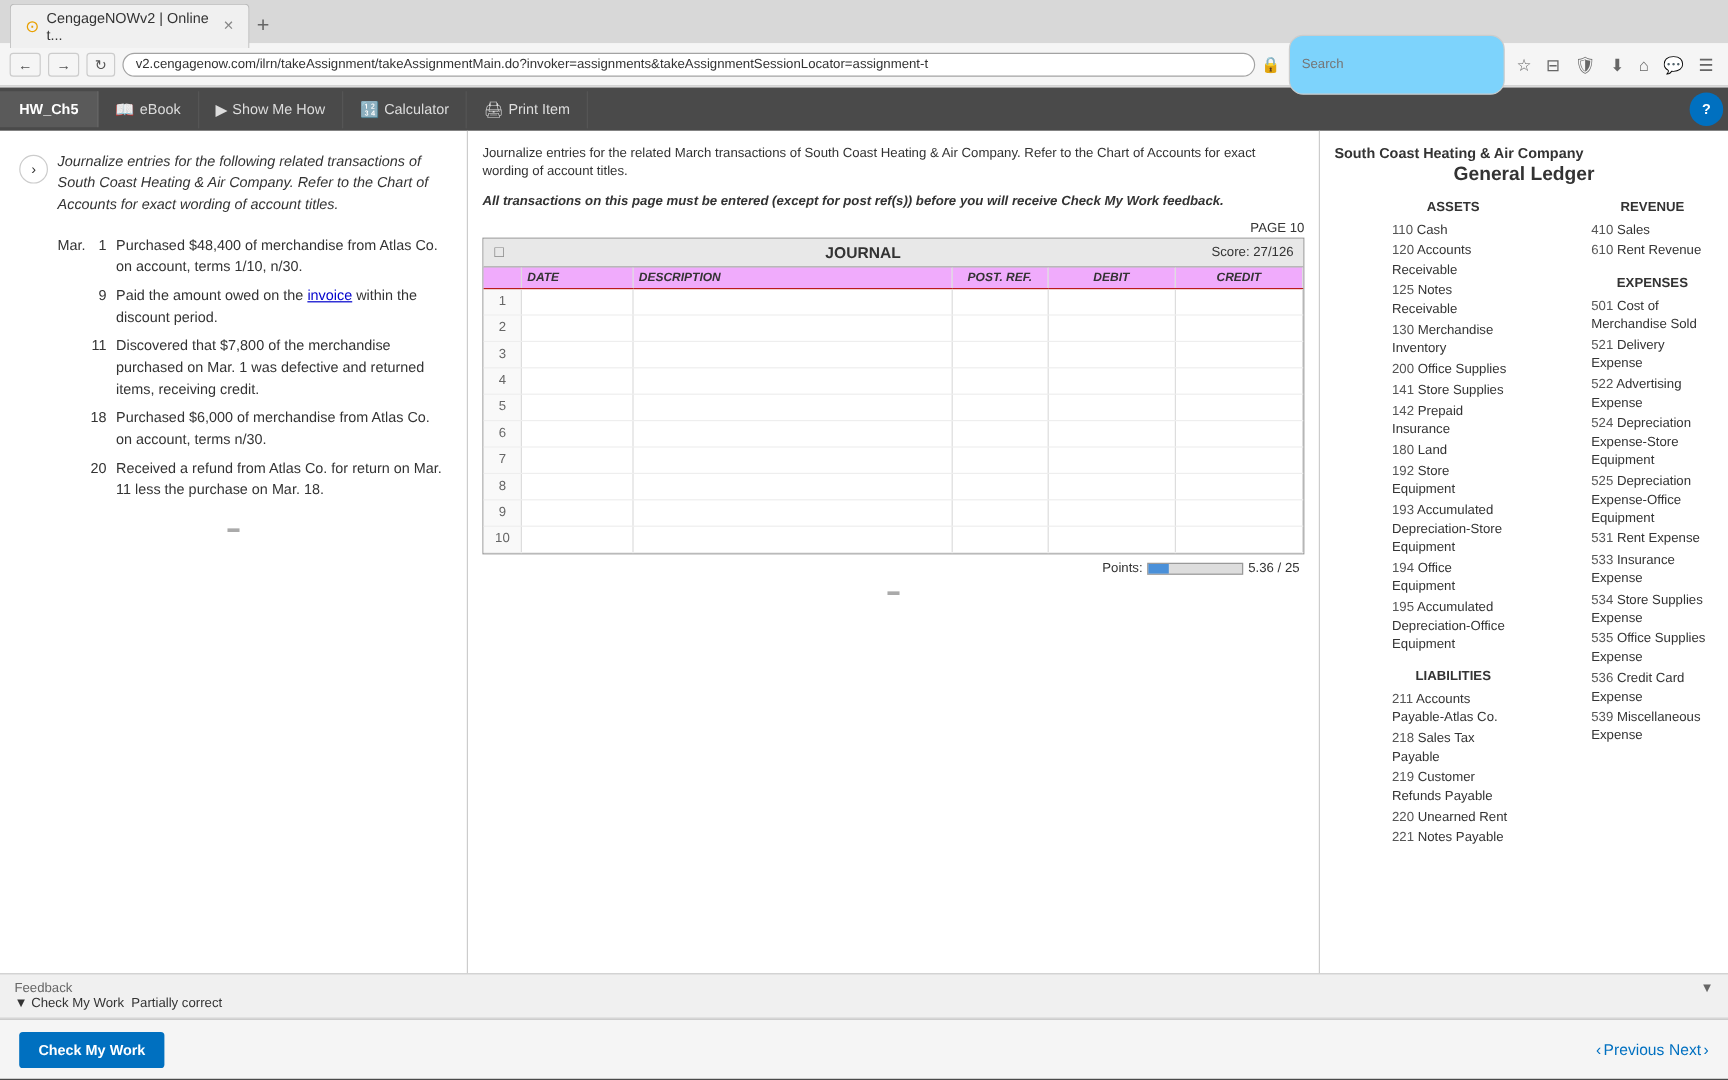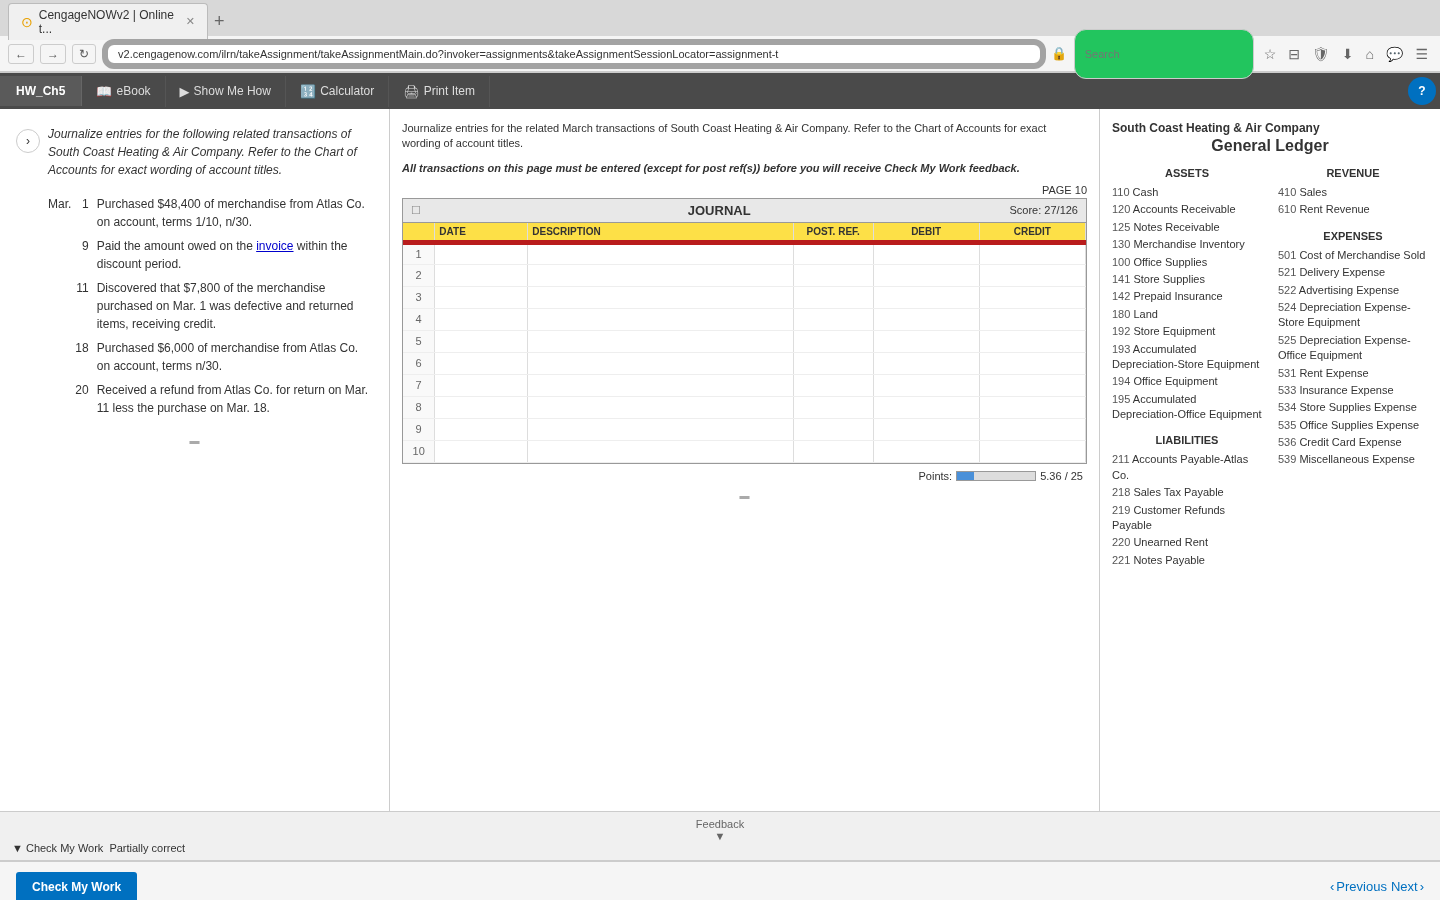--- a/index.html
+++ b/index.html
@@ -7,22 +7,22 @@
 
     
     .browser-chrome { background: #f0f0f0; border-bottom: 1px solid #ccc; }
     .tab-bar { display: flex; align-items: center; padding: 6px 0 0 8px; background: #d8d8d8; height: 36px; }
     .tab { display: flex; align-items: center; background: #f0f0f0; border: 1px solid #bbb; border-bottom: none; border-radius: 4px 4px 0 0; padding: 4px 12px; font-size: 12px; gap: 6px; max-width: 200px; }
     .tab .tab-close { color: #888; cursor: pointer; font-size: 11px; }
     .tab-new { background: none; border: none; font-size: 18px; cursor: pointer; color: #666; padding: 0 6px; }
     .nav-bar { display: flex; align-items: center; padding: 4px 8px; background: #f5f5f5; border-bottom: 1px solid #ccc; gap: 6px; height: 36px; }
     .nav-btn { background: none; border: 1px solid #ccc; border-radius: 3px; padding: 2px 6px; cursor: pointer; font-size: 12px; color: #555; }
     .nav-btn:disabled { color: #ccc; }
-    .url-bar { flex: 1; border: 6px solid #a3a3a3; border-radius: 12px; padding: 3px 10px; font-size: 11px; background: white; color: #333; }
-    .search-bar { width: 180px; border: 1px solid #ccc; border-radius: 12px; padding: 18px 10px; font-size: 11px; background: #22c55e; }
+    .url-bar { flex: 1; border: 1px solid #a3a3a3; border-radius: 12px; padding: 3px 10px; font-size: 11px; background: white; color: #333; }
+    .search-bar { width: 180px; border: 1px solid #ccc; border-radius: 12px; padding: 18px 10px; font-size: 11px; background: #7dd3fc; }
     .nav-icons { display: flex; gap: 4px; align-items: center; }
     .nav-icon { color: #666; font-size: 14px; cursor: pointer; padding: 2px 4px; }
 
     
     .app-toolbar { background: #4a4a4a; display: flex; align-items: center; padding: 0; height: 36px; }
     .hw-tab { background: #5a5a5a; color: white; padding: 8px 16px; font-weight: bold; font-size: 12px; border-right: 1px solid #666; }
     .toolbar-btn { display: flex; align-items: center; gap: 4px; color: #ddd; padding: 8px 14px; cursor: pointer; font-size: 12px; border-right: 1px solid #555; }
     .toolbar-icon { font-size: 13px; }
     .help-btn { margin-left: auto; background: #0070c0; color: white; width: 28px; height: 28px; border-radius: 50%; display: flex; align-items: center; justify-content: center; font-weight: bold; cursor: pointer; margin-right: 4px; }
 
@@ -38,21 +38,21 @@
     .middle-panel { flex: 1; padding: 12px; overflow-y: auto; border-right: 1px solid #ccc; }
     .middle-instructions { font-size: 11px; margin-bottom: 10px; line-height: 1.4; }
     .alert-text { font-style: italic; font-size: 11px; margin-bottom: 10px; }
     .journal-header { display: flex; justify-content: space-between; align-items: center; margin-bottom: 2px; }
     .page-info { font-size: 11px; text-align: right; }
     .journal-table-container { border: 1px solid #999; }
     .journal-title-row { display: flex; justify-content: space-between; align-items: center; padding: 4px 8px; background: #e8e8e8; border-bottom: 1px solid #999; }
     .journal-title { font-weight: bold; font-size: 13px; }
     .score-info { font-size: 11px; }
     .journal-table { width: 100%; border-collapse: collapse; }
-    .journal-table th { font-size: 10px; text-transform: uppercase; text-align: center; border-bottom: 5px solid #b91c1c; border-right: 1px solid #ddd; padding: 3px 4px; background: #fde047; }
+    .journal-table th { font-size: 10px; text-transform: uppercase; text-align: center; border-bottom: 1px solid #b91c1c; border-right: 1px solid #ddd; padding: 3px 4px; background: #f0abfc; font-style: italic; }
     .journal-table th.left { text-align: left; }
     .journal-table td { border-right: 1px solid #ddd; border-bottom: 1px solid #eee; padding: 2px 4px; height: 22px; font-size: 11px; }
     .journal-table td.row-num { text-align: center; color: #666; width: 24px; background: #f9f9f9; }
     .journal-table td.date-col { width: 70px; }
     .journal-table td.desc-col { width: 200px; }
     .journal-table td.post-col { width: 60px; text-align: center; }
     .journal-table td.debit-col { width: 80px; text-align: right; }
     .journal-table td.credit-col { width: 80px; text-align: right; }
     .input-cell { width: 100%; border: none; outline: none; font-size: 11px; background: transparent; }
 
@@ -61,21 +61,21 @@
     .points-label { font-size: 11px; }
     .points-bar { width: 80px; height: 10px; background: #ddd; border: 1px solid #999; }
     .points-bar-fill { height: 100%; background: #4a90d9; width: 21%; }
     .points-value { font-size: 11px; }
 
     
     .right-panel { width: 340px; padding: 12px; overflow-y: auto; font-size: 11px; }
     .gl-title { text-align: left; font-weight: bold; font-size: 12px; margin-bottom: 2px; }
     .gl-subtitle { text-align: center; font-weight: bold; font-size: 16px; margin-bottom: 12px; }
     .gl-columns { display: flex; gap: 16px; }
-    .gl-col { flex: 1; }
+    .gl-col { flex: 1; margin-left: 48px; }
     .gl-section-title { font-weight: bold; text-align: center; margin-bottom: 6px; font-size: 11px; }
     .gl-item { margin-bottom: 2px; line-height: 1.4; }
     .gl-item .acct-num { color: #555; }
 
     
     .feedback-bar { background: #f0f0f0; border-top: 1px solid #ccc; border-bottom: 1px solid #ccc; padding: 6px 12px; font-size: 11px; }
     .feedback-section { display: flex; gap: 6px; align-items: center; }
 
     
     .bottom-bar { background: #f5f5f5; border-top: 1px solid #ccc; display: flex; align-items: center; padding: 8px 16px; height: 50px; }
@@ -313,21 +313,21 @@
 
     <div class="gl-columns">
 
       <div class="gl-col">
         <div class="gl-section-title">ASSETS</div>
         <div id="assets-list">
             <div class="gl-item"><span class="acct-num">110</span> Cash</div>
             <div class="gl-item"><span class="acct-num">120</span> Accounts Receivable</div>
             <div class="gl-item"><span class="acct-num">125</span> Notes Receivable</div>
             <div class="gl-item"><span class="acct-num">130</span> Merchandise Inventory</div>
-            <div class="gl-item"><span class="acct-num">100</span> Office Supplies</div>
+            <div class="gl-item"><span class="acct-num">200</span> Office Supplies</div>
             <div class="gl-item"><span class="acct-num">141</span> Store Supplies</div>
             <div class="gl-item"><span class="acct-num">142</span> Prepaid Insurance</div>
             <div class="gl-item"><span class="acct-num">180</span> Land</div>
             <div class="gl-item"><span class="acct-num">192</span> Store Equipment</div>
             <div class="gl-item"><span class="acct-num">193</span> Accumulated Depreciation-Store Equipment</div>
             <div class="gl-item"><span class="acct-num">194</span> Office Equipment</div>
             <div class="gl-item"><span class="acct-num">195</span> Accumulated Depreciation-Office Equipment</div>
           </div>
         <div class="gl-section-title" style="margin-top:12px;">LIABILITIES</div>
         <div id="liabilities-list">
@@ -358,21 +358,21 @@
             <div class="gl-item"><span class="acct-num">535</span> Office Supplies Expense</div>
             <div class="gl-item"><span class="acct-num">536</span> Credit Card Expense</div>
             <div class="gl-item"><span class="acct-num">539</span> Miscellaneous Expense</div>
           </div>
       </div>
     </div>
   </div>
 </div>
 
 <div class="feedback-bar">
-  <div style="display:flex; justify-content:space-between; align-items:center;flex-direction:column;">
+  <div style="display:flex; justify-content:space-between; align-items:center;">
     <span style="color:#666;">Feedback</span>
     <span style="cursor:pointer; color:#666;">▼</span>
   </div>
   <div class="feedback-section">
     <span>▼ Check My Work</span>
     <span>Partially correct</span>
   </div>
 </div>
 
 <div class="bottom-bar">

